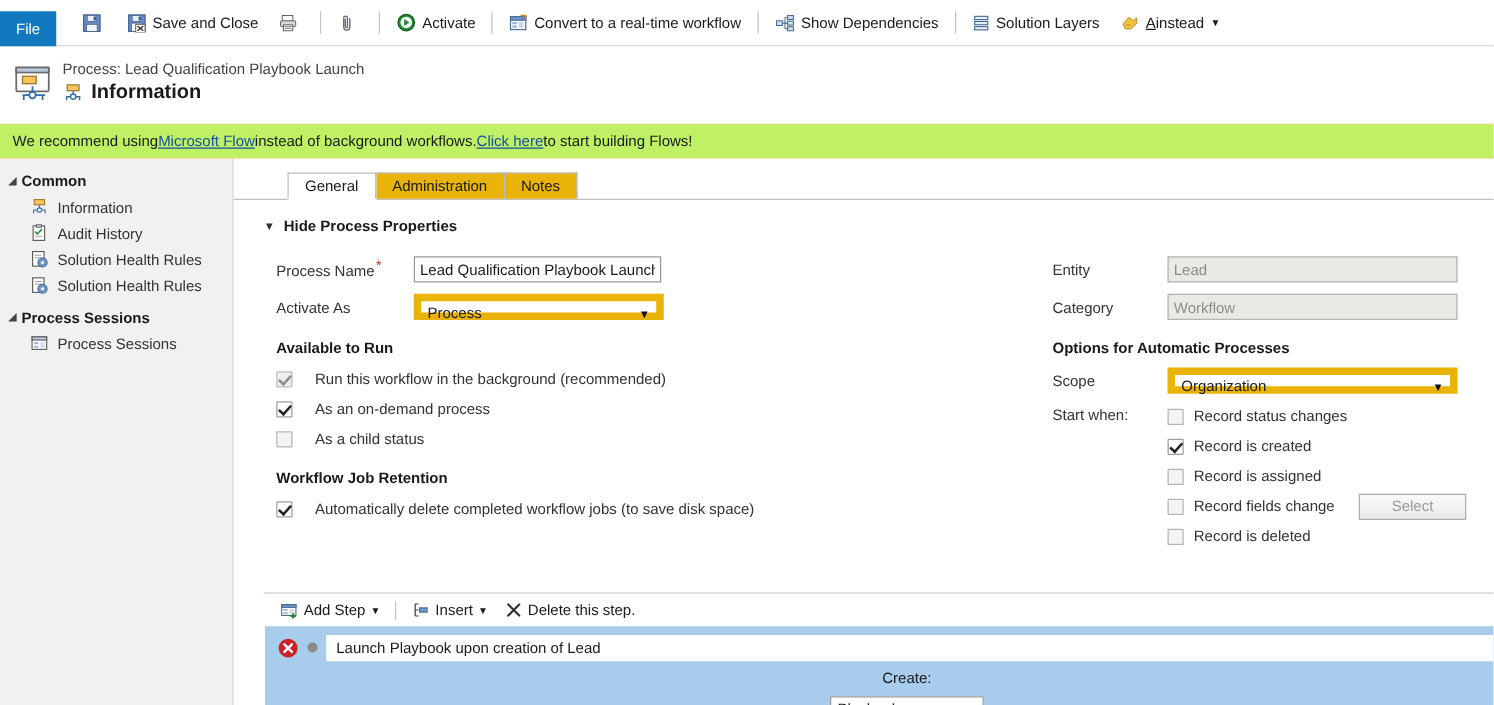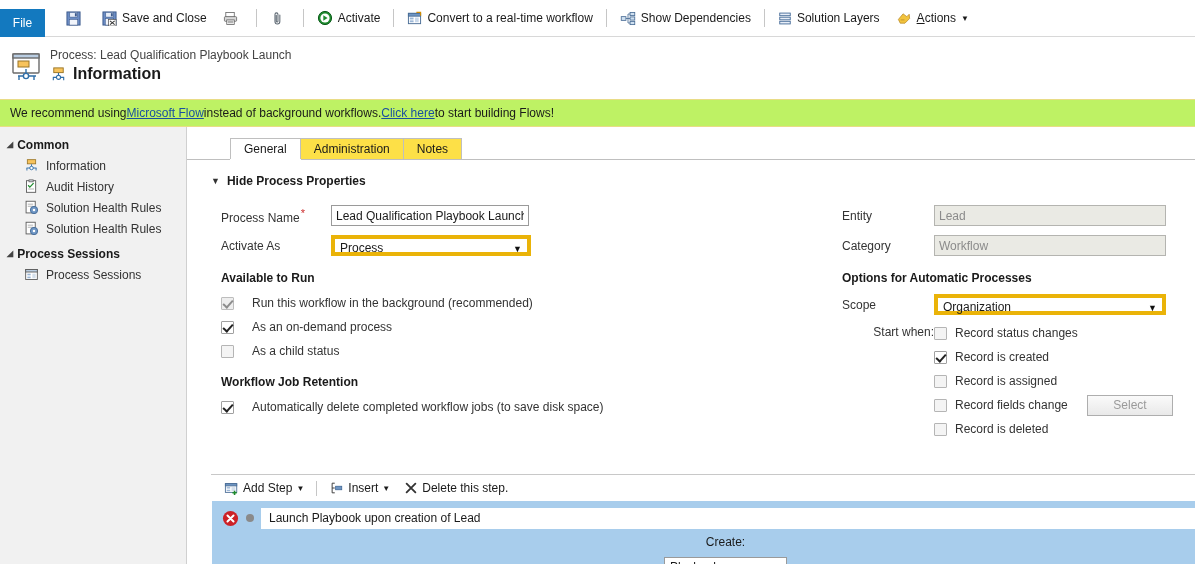--- a/index.html
+++ b/index.html
@@ -130,21 +130,21 @@
     margin-top: 11px;
   }
   .tab {
     height: 21px;
     padding: 0 13px;
     font-size: 12px;
     color: #1a1a1a;
     line-height: 20px;
     border: 1px solid #bfbfbf;
     border-bottom: none;
-    background: #fde047;
+    background: #eab308;
     margin-right: -1px;
     cursor: pointer;
   }
   .tab.active {
     background: #ffffff;
     position: relative;
     z-index: 2;
     box-shadow: 0 1px 0 #ffffff;
     margin-left: 33px;
   }
@@ -185,21 +185,21 @@
     outline: none;
   }
   input.txt.disabled {
     background: #eaeae4;
     border: 1px solid #b4b4b0;
     color: #8b8b8b;
   }
   .sel {
     position: relative;
     width: 200px; height: 21px;
-    border: 4px solid #eab308;
+    border: 6px solid #eab308;
     background: #ffffff;
     font-size: 12px; color: #1a1a1a;
     line-height: 19px;
     padding: 0 20px 0 5px;
     cursor: pointer;
     user-select: none;
   }
   .sel .arrow {
     position: absolute; right: 5px; top: 0;
     font-size: 9px; line-height: 21px; color: #111;
@@ -233,21 +233,21 @@
   }
   .cbox.dis { background: #eeeeee; border-color: #bdbdbd; cursor: default; }
   .cbox.dis.checked::after { border-color: #8d8d8d; }
   .cbox.empty { background: #f4f4f4; border-color: #b5b5b5; }
 
   
   .r-label { width: 92px; flex: 0 0 92px; font-size: 12px; color: #333333; }
   .startwhen {
     display: flex;
   }
-  .startwhen .r-label { padding-top: 4px; text-align: right; }
+  .startwhen .r-label { padding-top: 4px; }
   .sw-list { display: flex; flex-direction: column; }
   .sw-row { display: flex; align-items: center; gap: 8px; height: 24px; font-size: 12px; color: #333; }
   .sw-row .sw-lbl { width: 124px; flex: 0 0 124px; }
   .btn {
     height: 21px;
     min-width: 86px;
     border: 1px solid #aeaeae;
     background: linear-gradient(#fafafa, #e9e9e9);
     font-family: "Liberation Sans", sans-serif;
     font-size: 12px;
@@ -438,21 +438,21 @@
       <span>Solution Layers</span>
     </div>
 
     <div class="cmd-item">
       <span class="ico">
         <svg width="16" height="15" viewBox="0 0 16 16">
           <path d="M2 9 L7 3 L11 6 L13.5 3.5 L14 8 L9 13 L4 13 Z" fill="#f2c33c" stroke="#b8892a" stroke-width="0.8"></path>
           <path d="M4.5 9.5 L8.5 9.5" stroke="#b8892a" stroke-width="0.8"></path>
         </svg>
       </span>
-      <span><u>A</u><span>ctions</span></span>
+      <span><u>A</u><span>instead</span></span>
       <span style="font-size:8px;">▼</span>
     </div>
 
   </div>
 </div>
 
 <div class="rec-header">
   <span class="rec-bigicon">
     <svg width="34" height="34" viewBox="0 0 34 34">
       <rect x="3" y="3" width="26" height="19" rx="1" fill="#ffffff" stroke="#6b6b6b" stroke-width="1.4"></rect>

